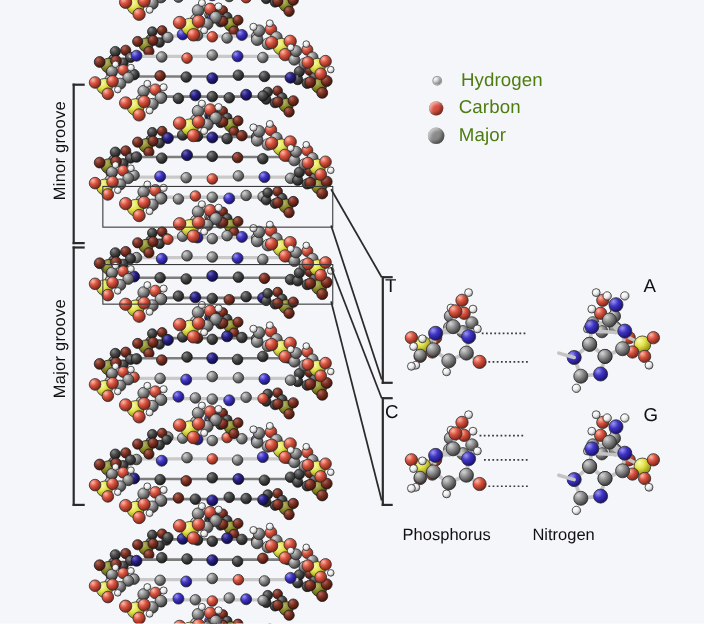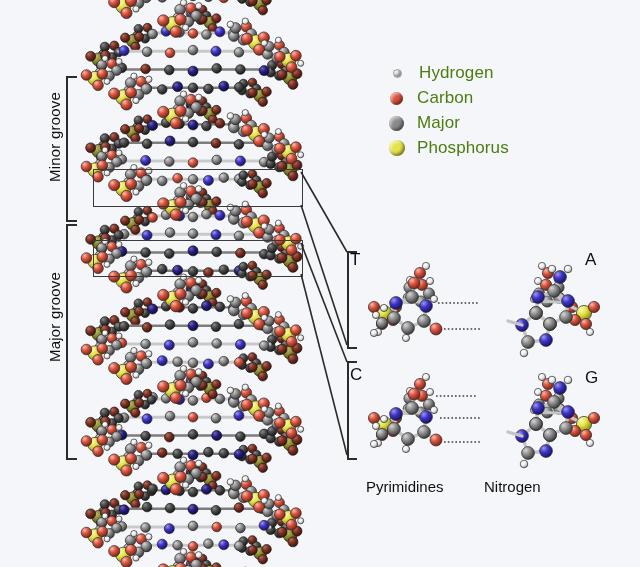--- a/index.html
+++ b/index.html
@@ -1209,24 +1209,20 @@
         <span class="legend-label">Hydrogen</span>
       </div>
       <div class="legend-row">
         <span class="legend-swatch" style="width: 13px; height: 13px; background: rgb(217, 79, 61); margin-left: 2px; margin-right: 14px;"></span>
         <span class="legend-label">Carbon</span>
       </div>
       <div class="legend-row">
         <span class="legend-swatch" style="width: 15px; height: 15px; background: rgb(138, 138, 138); margin-left: 1px; margin-right: 13px;"></span>
         <span class="legend-label">Major</span>
       </div>
-      <div class="legend-row">
-        <span class="legend-swatch" style="width: 16px; height: 16px; background: rgb(227, 227, 74); margin-left: 0.5px; margin-right: 12.5px;"></span>
-        <span class="legend-label">Phosphorus</span>
-      </div>
     </div>
 
   <div class="bp-bracket" style="left:347px;top:251px;height:94px;"></div>
   <div class="bp-letter" style="left:350px;top:250px;">T</div>
   <div class="bp-letter" style="left:585px;top:250px;">A</div>
 
   <div class="mol" style="left:352px;top:255px;width:265px;height:105px;">
     <svg width="265" height="105" viewBox="0 0 265 105">
       <g id="bp-ta">
           <circle cx="69.98593529924341" cy="29.79805604348841" r="5.6" fill="url(#gO)" stroke="#2a2a2a" stroke-width="0.7"></circle>
@@ -1416,16 +1412,16 @@
           <circle cx="176" cy="91" r="6.4" fill="url(#gC)" stroke="#2a2a2a" stroke-width="0.7"></circle>
           <circle cx="170" cy="74" r="6.4" fill="url(#gN)" stroke="#2a2a2a" stroke-width="0.7"></circle>
           <line x1="170" y1="74" x2="156" y2="70" stroke="#c4c4c4" stroke-width="3.2" stroke-linecap="round"></line>
           <line x1="84" y1="34" x2="124" y2="34" stroke="#3a3a3a" stroke-width="1.5" stroke-dasharray="1.6 2.2"></line>
           <line x1="88" y1="56" x2="128" y2="56" stroke="#3a3a3a" stroke-width="1.5" stroke-dasharray="1.6 2.2"></line>
           <line x1="92" y1="80" x2="130" y2="80" stroke="#3a3a3a" stroke-width="1.5" stroke-dasharray="1.6 2.2"></line>
         </g>
     </svg>
   </div>
 
-  <div class="axis-label" style="left:366px;top:478px;">Pyrimidines</div>
+  <div class="axis-label" style="left:366px;top:478px;">Phosphorus</div>
   <div class="axis-label" style="left:484px;top:478px;">Nitrogen</div>
 
 </div>
 
 </body></html>

